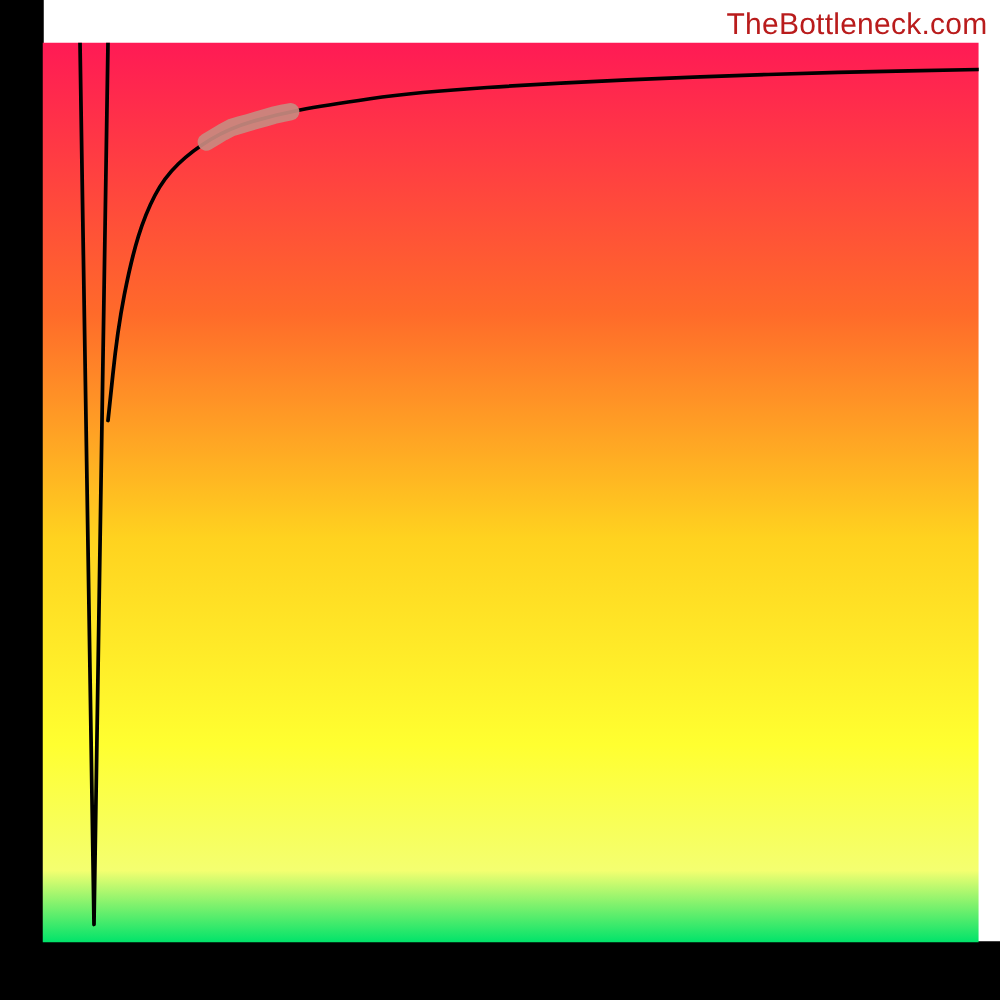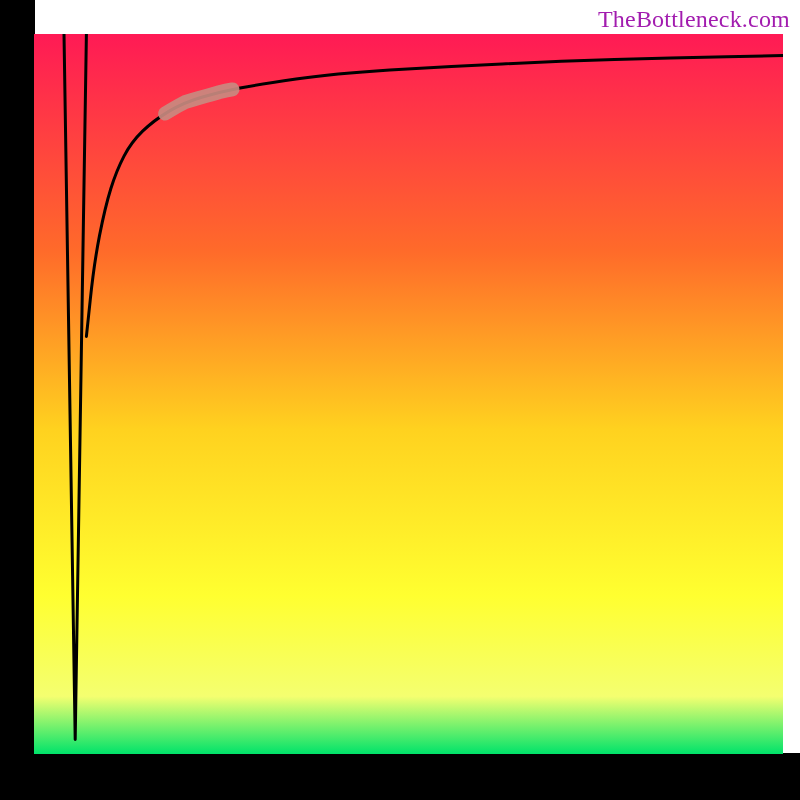--- a/index.html
+++ b/index.html
@@ -14,24 +14,23 @@
   .container {
     position: relative;
     width: 800px;
     height: 800px;
   }
   .watermark {
     position: absolute;
     top: 6px;
     right: 10px;
     font-size: 24px;
-    color: #a21caf;
+    color: #b91c1c;
     letter-spacing: 0.2px;
     z-index: 10;
-    font-family: Liberation Serif, serif;
   }
   .axes-bg {
     position: absolute;
     top: 0; left: 0;
     z-index: 0;
   }
   .plot {
     position: absolute;
     top: 34px;
     left: 34px;

